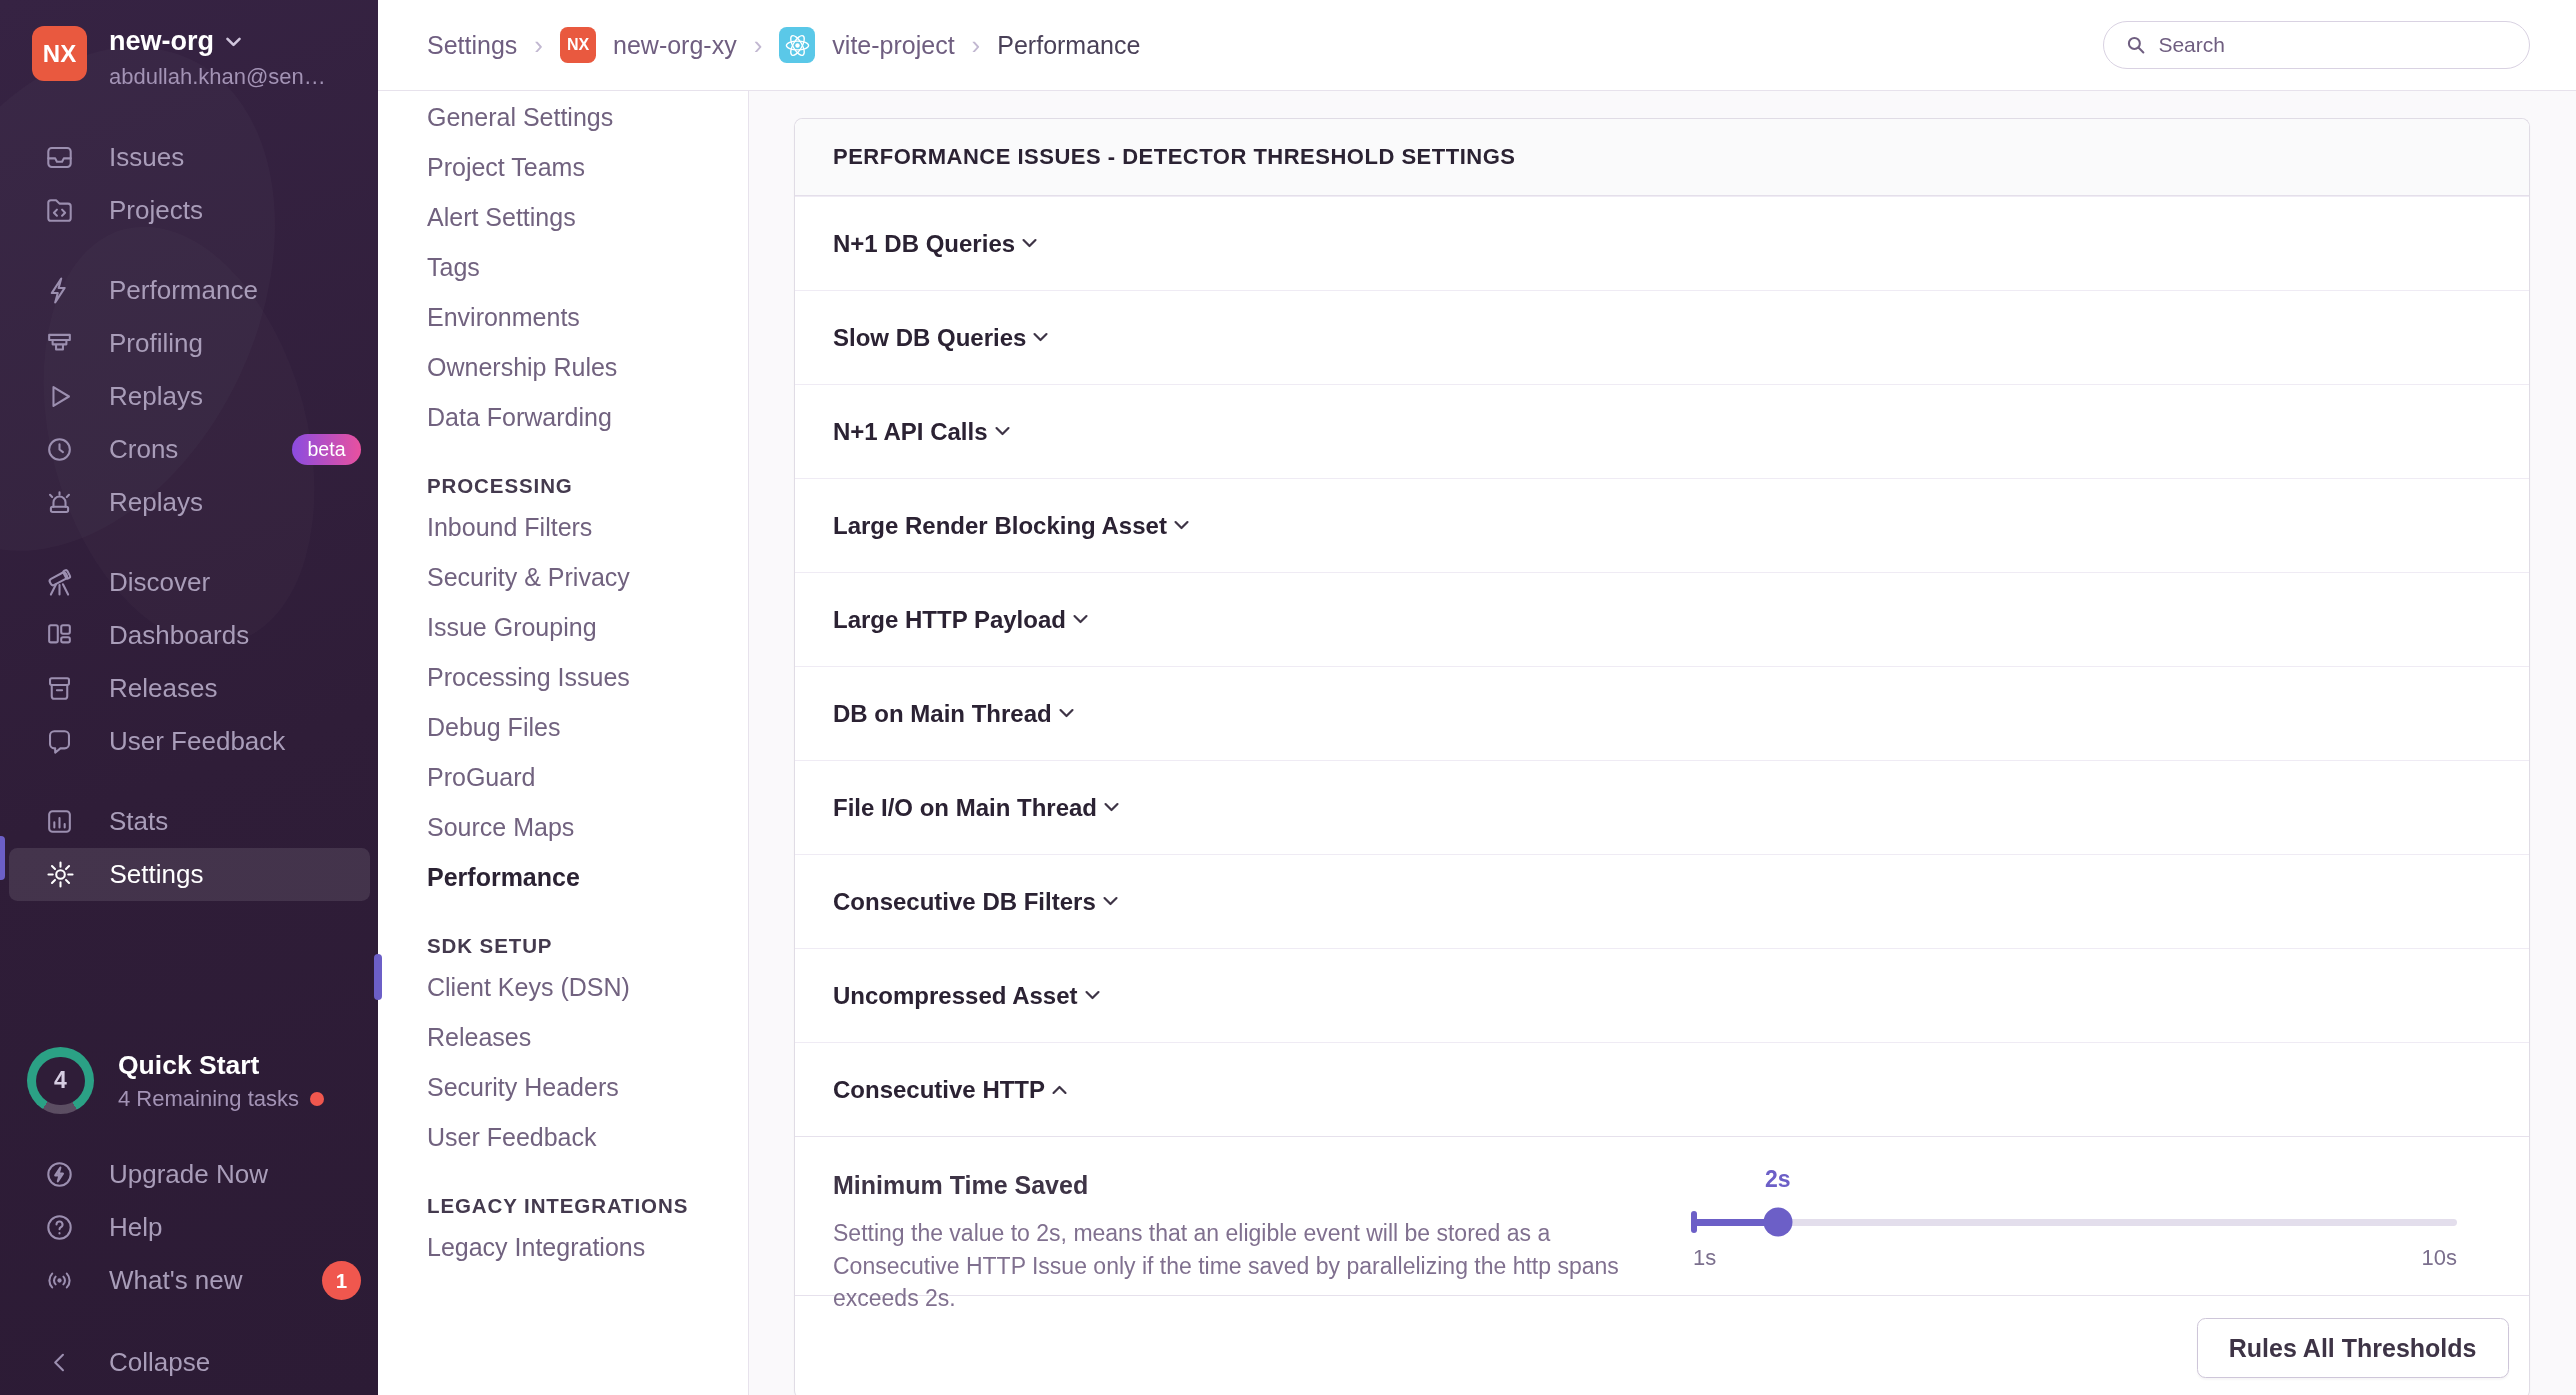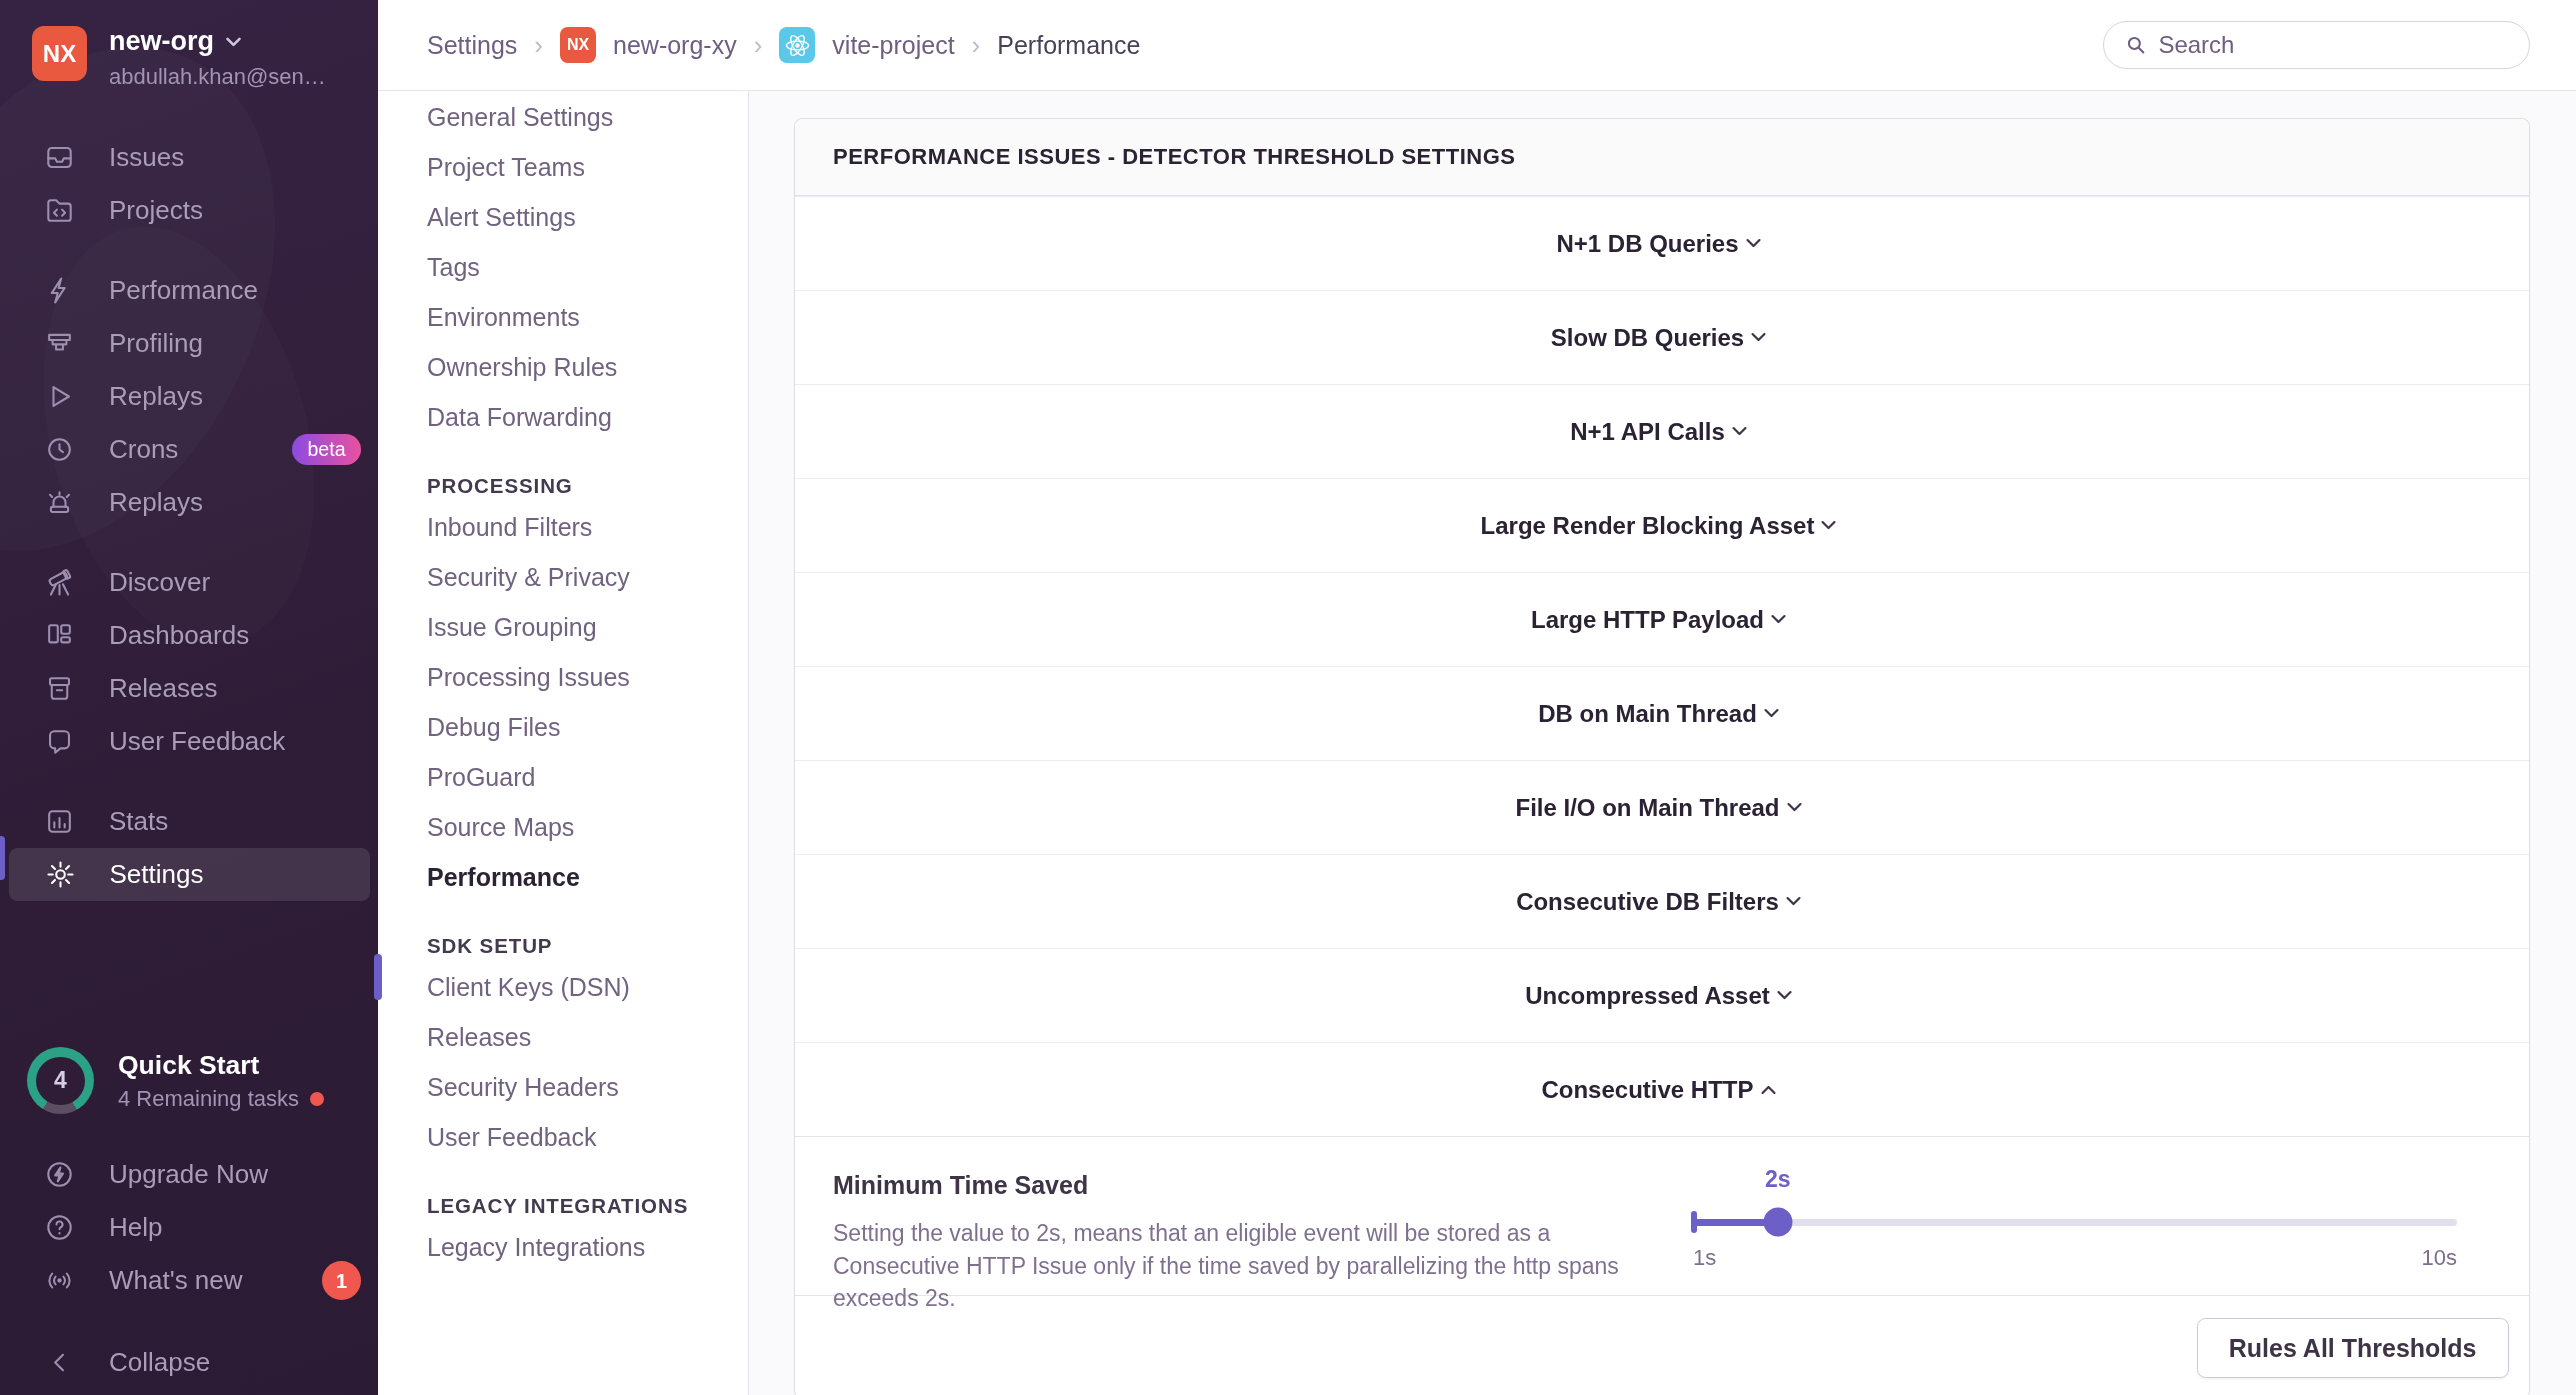--- a/index.html
+++ b/index.html
@@ -63,39 +63,39 @@
   .crumb{cursor:pointer}
   .crumb.last{color:#4A4158}
   .crumb-sep{color:#C2B8D1;font-size:26px}
   .chip{width:36px;height:36px;border-radius:7.7px;display:flex;align-items:center;justify-content:center}
   .chip-nx{background:#E9593F;color:#fff;font-size:16px;font-weight:bold}
   .chip-react{background:#5AC8E8}
   .chip-react svg{width:29px;height:29px}
   .search{margin-left:auto;display:flex;align-items:center;gap:12px;width:427px;height:48px;
     border:1.7px solid #D9D2E2;border-radius:26px;background:#fff;padding:0 20.5px}
   .search svg{width:24px;height:24px;stroke:#6F5E80;fill:none;stroke-width:2.6;stroke-linecap:round}
-  .search input{border:none;outline:none;font-size:24px;color:#ec4899;width:100%;
+  .search input{border:none;outline:none;font-size:21px;color:#ec4899;width:100%;
     font-family:inherit;background:transparent}
   .search input::placeholder{color:#6F5E80}
 
   .body{flex:1;display:flex;min-height:0}
   .settings-nav{width:371px;flex:0 0 371px;background:#FFFFFF;border-right:1.7px solid #E7E2EC;
     padding:1.7px 0 0 49px;position:relative}
   .sn-item{height:50px;display:flex;align-items:center;font-size:25px;color:#71627F;cursor:pointer}
   .sn-item.active{color:#2B2233;font-weight:bold}
   .sn-header{margin:31px 0 5.1px;font-size:20.5px;font-weight:bold;letter-spacing:0.9px;color:#443A4E}
   .sn-indicator{position:absolute;left:-4.3px;width:8.5px;height:46px;border-radius:4.3px;background:#6C5FC7}
 
   .content{flex:1;background:#FAF9FB;padding:27px 46px 0 45px;min-width:0}
   .panel{background:#FFFFFF;border:1.7px solid #E0DCE5;border-radius:8.5px;border-bottom:none;
     box-shadow:0 1.7px 2.6px rgba(43,34,51,0.03)}
   .panel-header{height:77px;display:flex;align-items:center;padding:0 38px;background:#FAFAFB;
     border-bottom:1.7px solid #E4DFEA;border-radius:8.5px 8.5px 0 0;
     font-size:22px;font-weight:bold;letter-spacing:0.5px;color:#2B2233}
-  .row{height:94px;display:flex;align-items:center;justify-content:center;
+  .row{height:94px;display:flex;align-items:center;justify-content:flex-start;
     padding:0 38px;border-top:1.7px solid #EFEBF4;cursor:pointer}
   .row:first-of-type{border-top:none}
   .row-label{font-size:24px;font-weight:600;color:#2B2233}
   .row svg{width:29px;height:29px;stroke:#3E3446;fill:none;stroke-width:2.6;
     stroke-linecap:round;stroke-linejoin:round}
   .row.expanded svg{transform:rotate(180deg)}
 
   .detail{display:flex;border-top:1.7px solid #E6E1EC;padding:34px 38px 0 38px;height:159px}
   .detail-left{width:837px}
   .detail-label{font-size:25px;font-weight:600;color:#3E3446}

